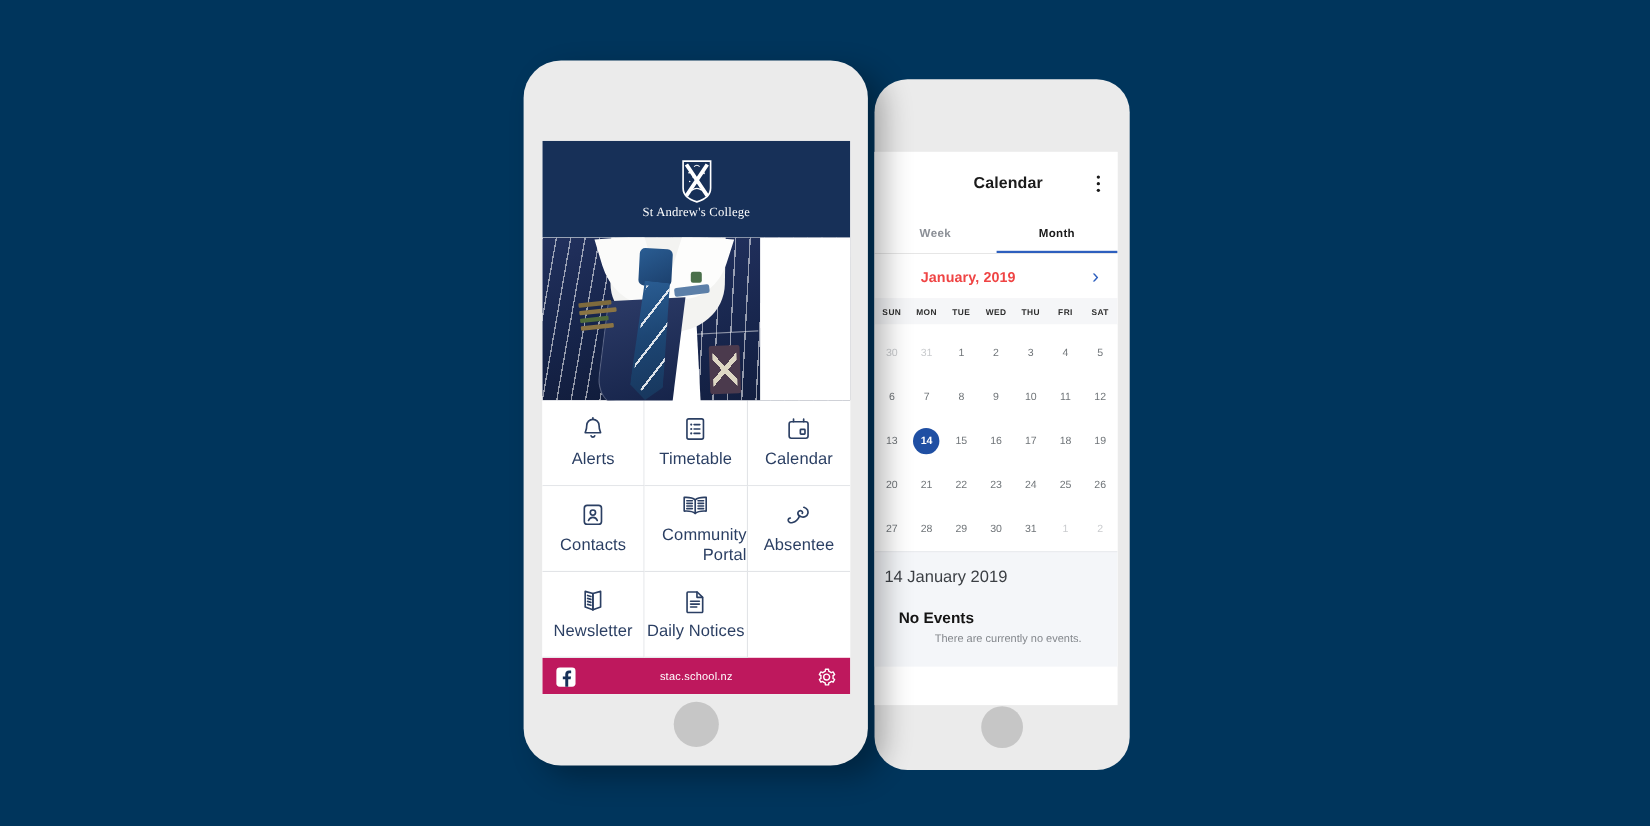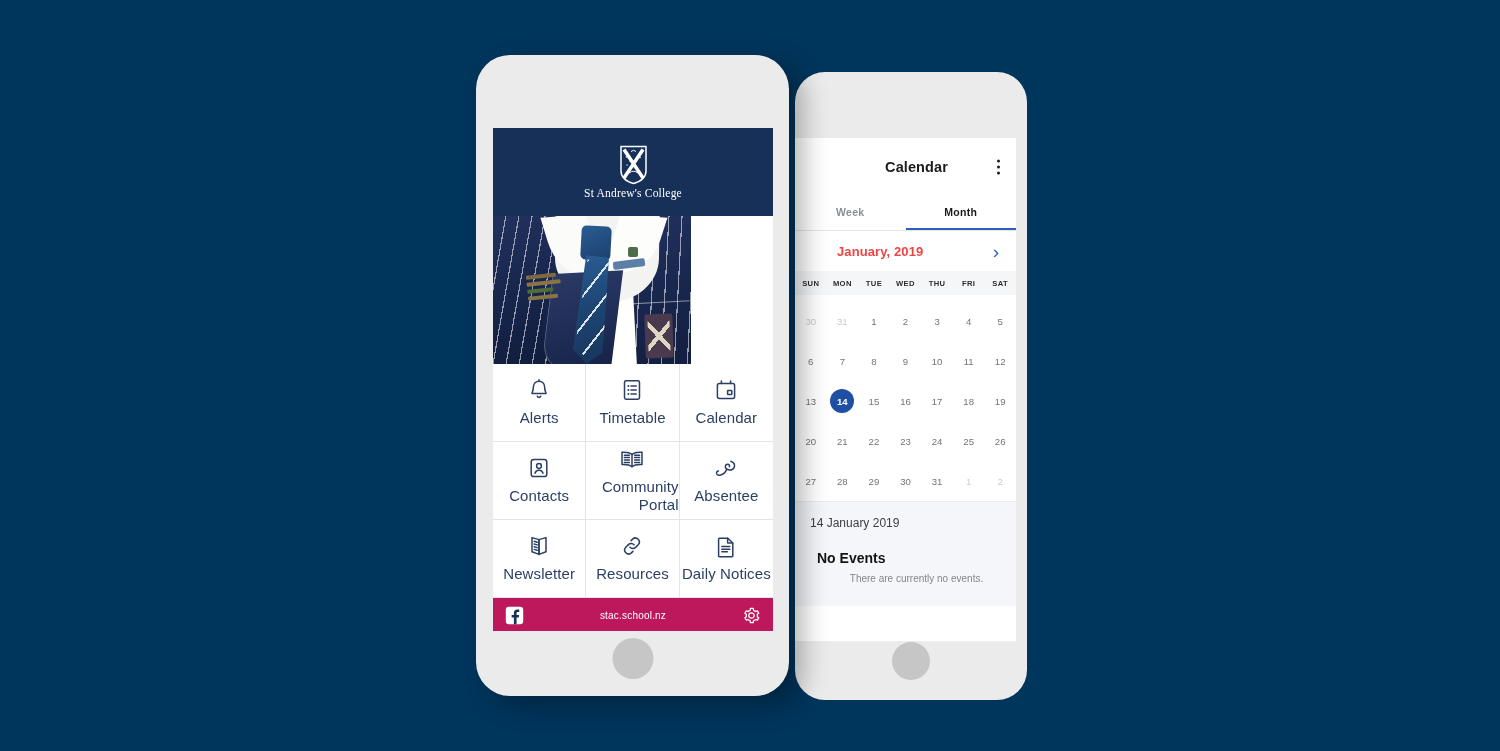--- a/index.html
+++ b/index.html
@@ -98,21 +98,21 @@
   .cal-cell.sel b {
     display: flex; align-items: center; justify-content: center;
     width: 24px; height: 24px; border-radius: 50%;
     background: #1f4fa3; font-weight: 600; font-size: 9.6px;
   }
   .cal-events {
     background: #f4f6f9; padding: 14px 0 0 0;
     border-top: 1px solid #e9ebee;
     height: 105px;
   }
-  .cal-evt-date { font-size: 12px; color: #3b3f44; padding-left: 15px; }
+  .cal-evt-date { font-size: 15px; color: #3b3f44; padding-left: 9px; }
   .cal-evt-title { text-align: left; font-size: 14px; font-weight: bold; color: #141414; margin-top: 20px; margin-left: 22px;}
   .cal-evt-sub { text-align: center; font-size: 10px; color: #83878c; margin-top: 7px; margin-left: 22px;}
 
   
   .phone-front {
     position: absolute;
     left: 476px; top: 55px;
     width: 313px; height: 641px;
     background: #ebebeb;
     border-radius: 34px;
@@ -458,29 +458,20 @@
           <div class="tile">
             <span>
               <svg width="24" height="24" viewBox="0 0 24 24">
                 <path fill="none" stroke="#2b3f63" stroke-width="1.5" stroke-linecap="round" stroke-linejoin="round" d="M12 5.6 5 3.6v14.2l7 2.6z"></path>
                 <path fill="none" stroke="#2b3f63" stroke-width="1.5" stroke-linecap="round" stroke-linejoin="round" d="M12 5.6 19 3.6v14.2l-7 2.6z"></path>
                 <path fill="none" stroke="#2b3f63" stroke-width="1.5" stroke-linecap="round" stroke-linejoin="round" d="M7.2 7.3l3 .9M7.2 10l3 .9M7.2 12.7l3 .9M7.2 15.4l3 .9"></path>
               </svg>
             </span>
             <div class="tile-label">Newsletter</div>
           </div>
-          <div class="tile">
-            <span>
-              <svg width="24" height="24" viewBox="0 0 24 24">
-                <path fill="none" stroke="#2b3f63" stroke-width="1.5" stroke-linecap="round" stroke-linejoin="round" d="M9.9 13.2a4 4 0 0 0 5.7.2l2.6-2.6a4 4 0 0 0-5.6-5.7l-1.5 1.5"></path>
-                <path fill="none" stroke="#2b3f63" stroke-width="1.5" stroke-linecap="round" stroke-linejoin="round" d="M14.1 10.8a4 4 0 0 0-5.7-.2l-2.6 2.6a4 4 0 0 0 5.6 5.7l1.5-1.5"></path>
-              </svg>
-            </span>
-            <div class="tile-label">Resources</div>
-          </div>
           <div class="tile two-line">
             <span>
               <svg width="24" height="24" viewBox="0 0 24 24">
                 <path fill="none" stroke="#2b3f63" stroke-width="1.5" stroke-linecap="round" stroke-linejoin="round" d="M5.4 3.2h8.4l5 4.8v13a.8.8 0 0 1-.8.8H5.4a.8.8 0 0 1-.8-.8V4a.8.8 0 0 1 .8-.8z"></path>
                 <path fill="none" stroke="#2b3f63" stroke-width="1.5" stroke-linecap="round" stroke-linejoin="round" d="M13.6 3.2V8h5"></path>
                 <path fill="none" stroke="#2b3f63" stroke-width="1.5" stroke-linecap="round" stroke-linejoin="round" d="M7.8 11.6h8M7.8 14.2h8M7.8 16.8h5.6"></path>
               </svg>
             </span>
             <div class="tile-label">Daily Notices</div>
           </div>

